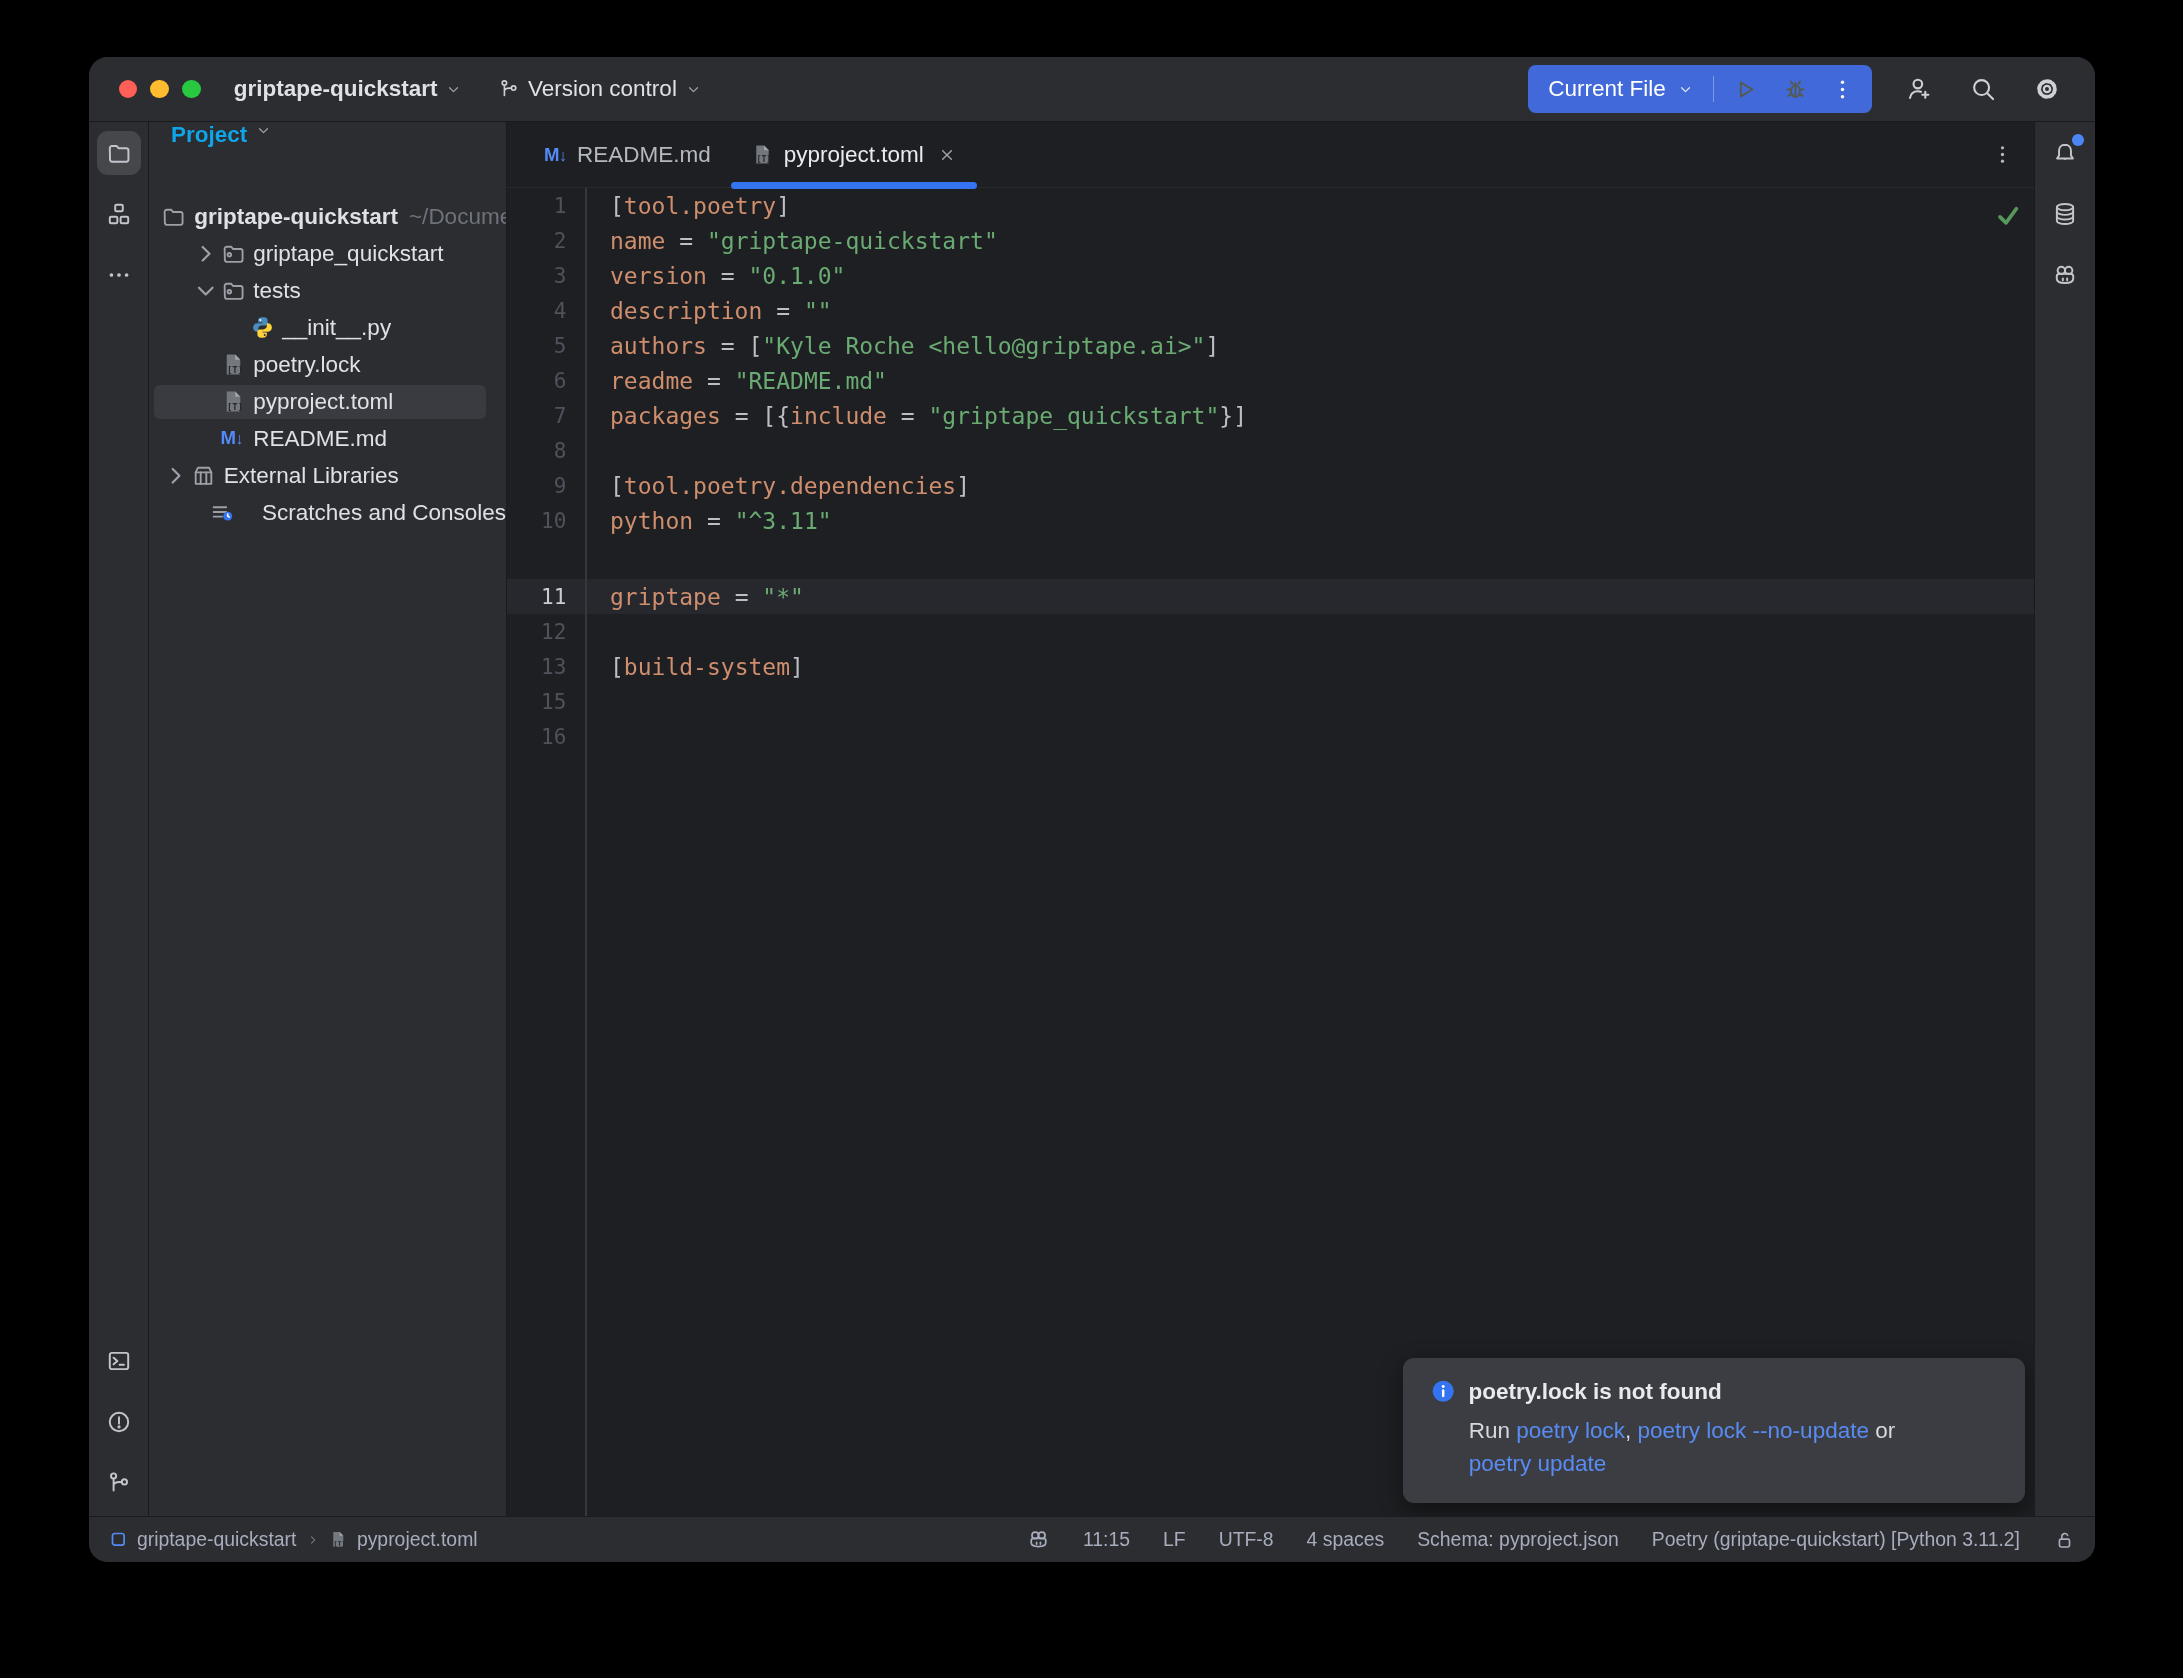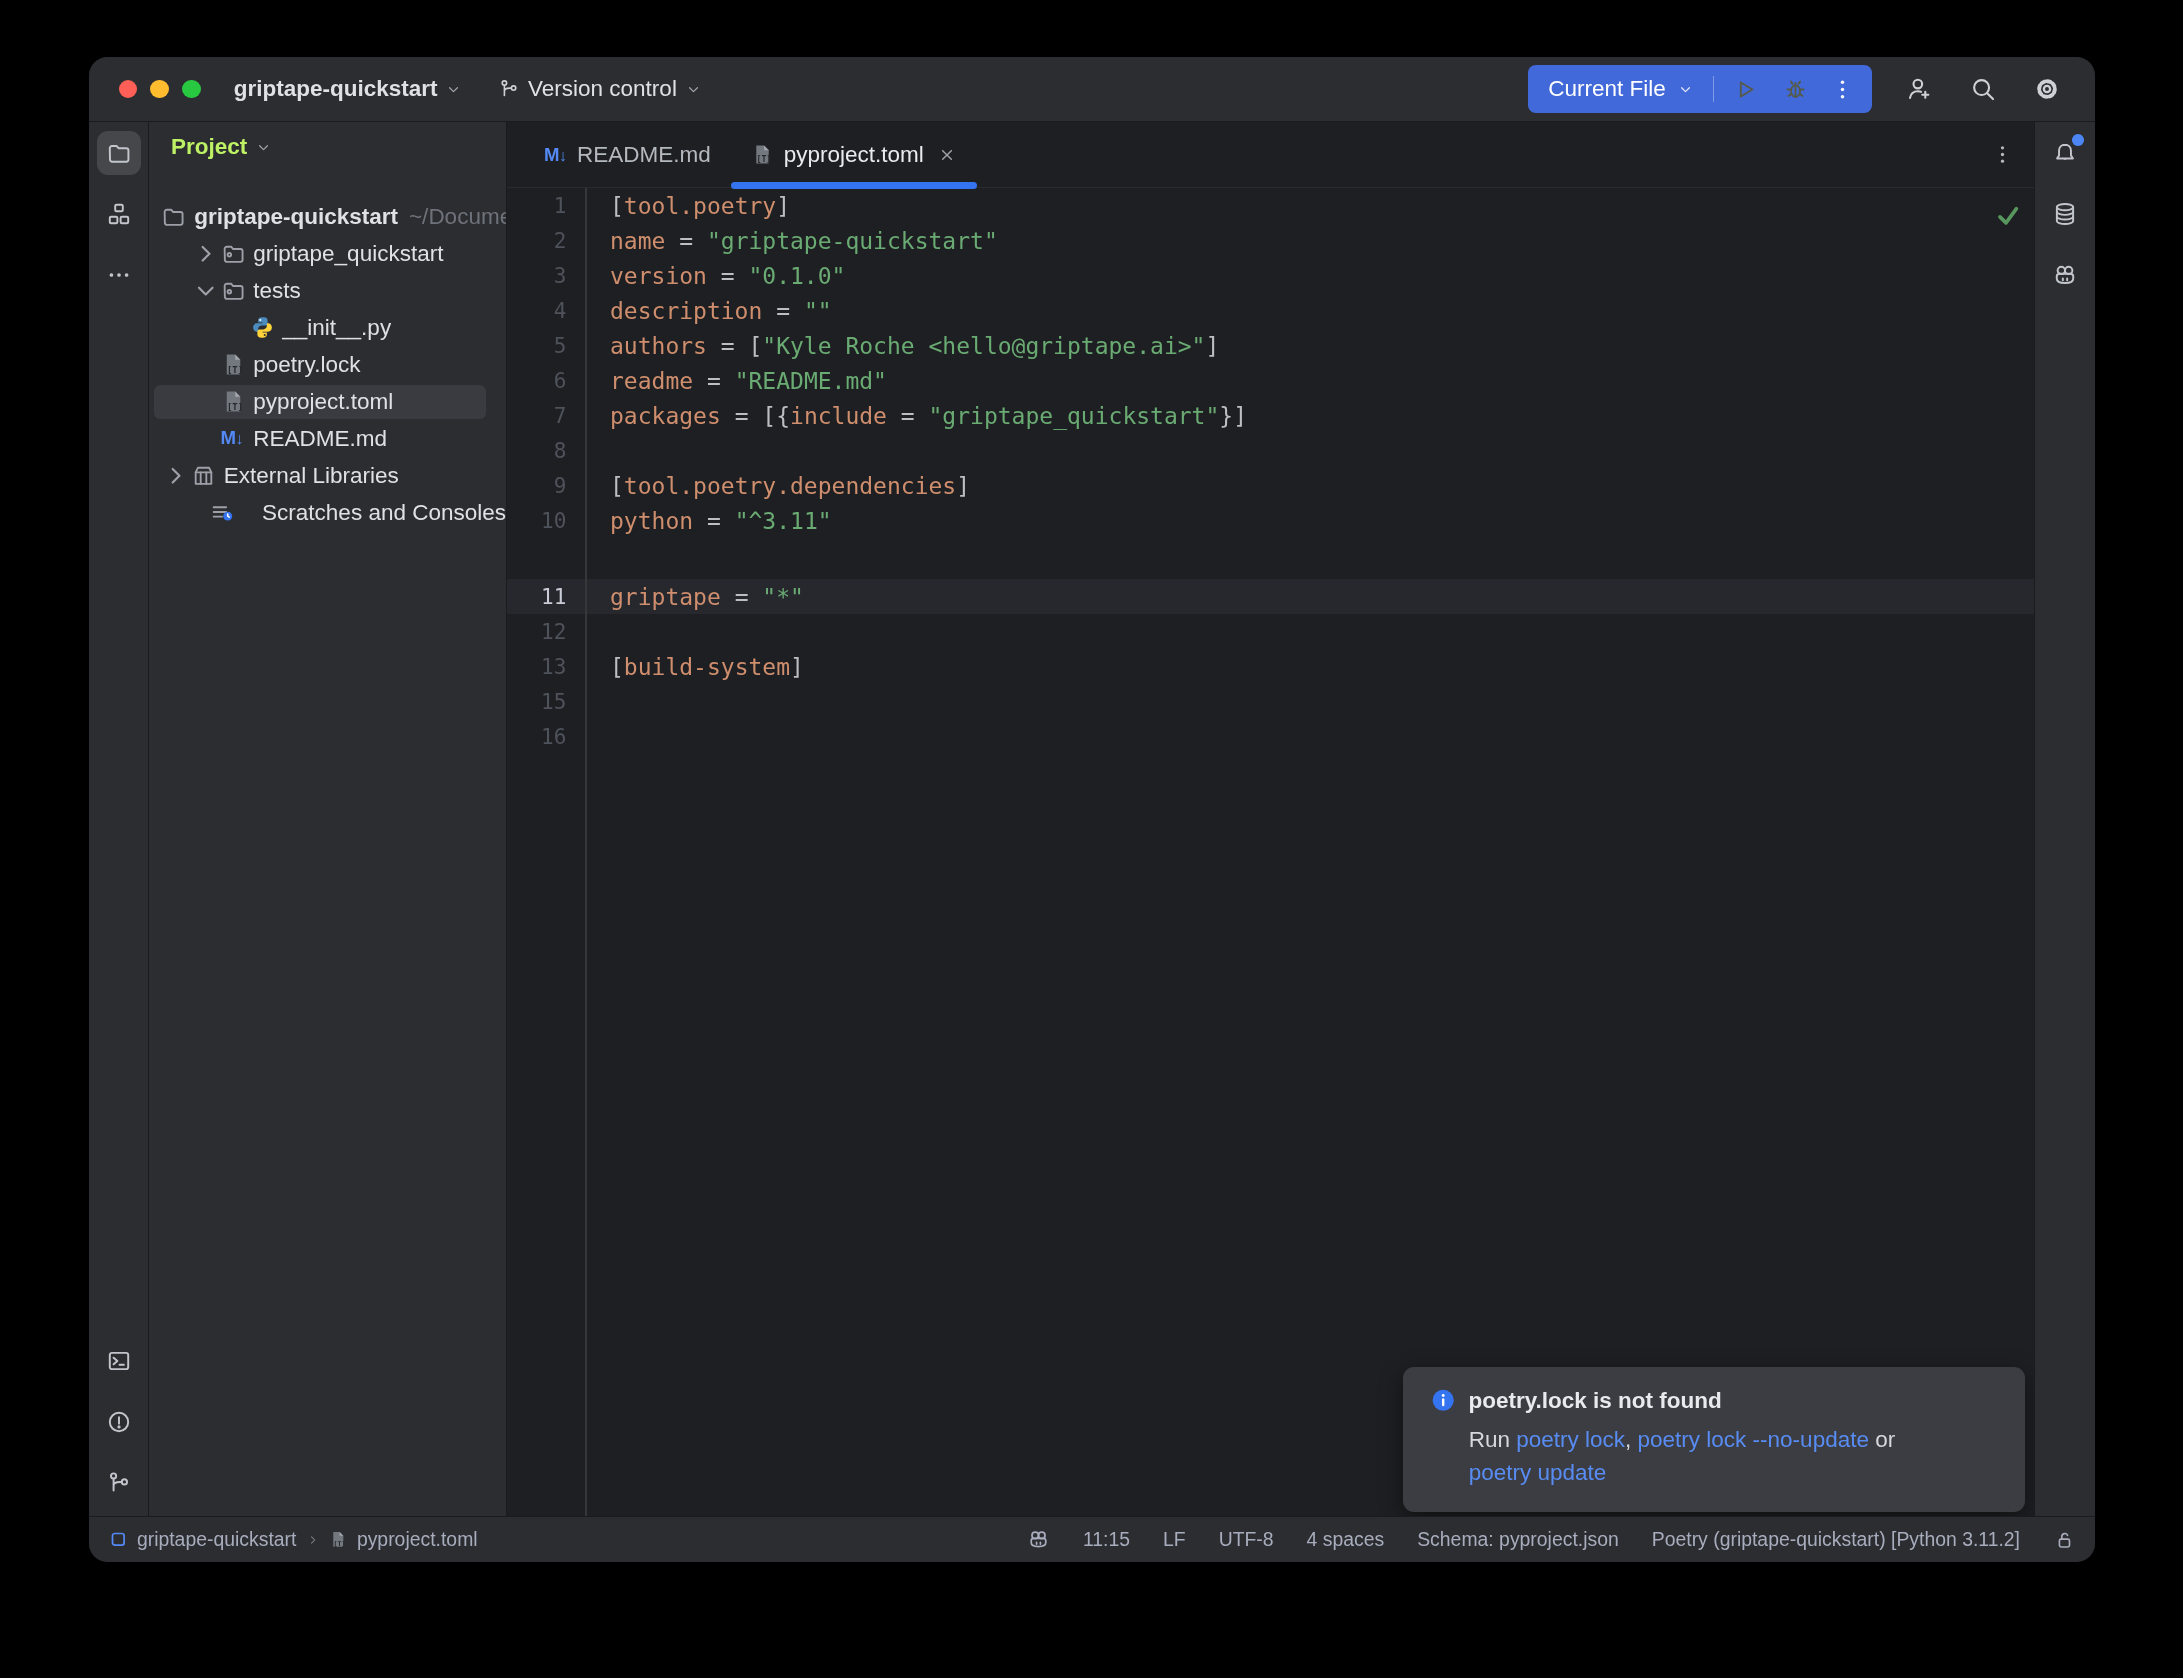--- a/index.html
+++ b/index.html
@@ -32,22 +32,22 @@
   .stripe.left{width:59px;border-right:1.6px solid #1A1B1E;padding:9.3px 0 11px;}
   .stripe.right{width:60px;border-left:1.6px solid #1A1B1E;padding:9.3px 0 11px;}
   .stripe-btn{width:44px;height:44px;border-radius:11px;display:flex;align-items:center;
               justify-content:center;color:#C2C6CC;margin-bottom:17px;position:relative;}
   .stripe-btn.active{background:#45474B;}
   .stripe-btn .ic{width:26px;height:26px;}
   .stripe-spacer{margin-top:auto;}
   
   .panel{width:357px;background:#2B2D30;border-right:1.6px solid #1A1B1E;overflow:hidden;
          display:flex;flex-direction:column;}
-  .panel-header{height:50px;flex:0 0 50px;display:flex;align-items:center;gap:7.8px;
-                padding-left:22px;color:#bef264;font-size:22.5px;font-weight:700;}
+  .panel-header{height:50px;flex:0 0 50px;display:flex;gap:7.8px;
+                padding-left:22px;color:#0ea5e9;font-size:22.5px;font-weight:700;}
   .tree{padding-top:26.4px;}
   .tree-row{height:37px;display:flex;align-items:center;white-space:nowrap;color:#DFE1E5;
             font-size:22.5px;position:relative;}
   .tree-row>*{position:relative;z-index:1;}
   .tree-row.selected::before{content:"";position:absolute;top:1.6px;bottom:1.6px;left:4.7px;right:20px;
             background:#393B40;border-radius:6.2px;z-index:0;}
   .tr-chev{width:29.5px;height:18.6px;display:inline-flex;align-items:center;color:#9DA0A8;}
   .tr-icon{width:25px;height:25px;display:inline-flex;margin-right:7.8px;color:#9DA0A8;}
   .tr-label.b{font-weight:700;}
   .tr-suffix{color:#6E727A;margin-left:11px;}
@@ -68,21 +68,21 @@
   .gutter-sep{position:absolute;left:78px;top:0;bottom:0;width:1.6px;background:#35373B;z-index:2;}
   .code-line{height:35px;display:flex;align-items:center;font-size:23px;}
   .code-line.current{background:#26282E;margin-top:41px;}
   .ln{width:78px;flex:0 0 78px;text-align:right;padding-right:18.6px;box-sizing:border-box;
       color:#4E525B;font-size:21px;}
   .code-line.current .ln{color:#C9CCD6;}
   .ctext{padding-left:25px;white-space:pre;color:#BCBEC4;}
   .tk-k{color:#CF8E6D;} .tk-s{color:#6AAB73;} .tk-p{color:#BCBEC4;}
   .check-wrap{position:absolute;top:14px;right:12.4px;width:26.4px;height:26.4px;color:#57965C;z-index:3;}
   
-  .notif{position:absolute;right:9.3px;bottom:4px;width:572px;background:#3B3D42;
+  .notif{position:absolute;right:9.3px;bottom:13px;width:572px;background:#3B3D42;
          border-radius:11px;padding:20px 23px 23px 26.4px;box-shadow:0 7.8px 23px rgba(0,0,0,.45);
          z-index:5;font-family:"Liberation Sans",sans-serif;}
   .notif-head{display:flex;align-items:center;gap:12.4px;}
   .notif-head .ic{width:26.4px;height:26.4px;flex:0 0 26.4px;}
   .notif-title{color:#E8EAED;font-size:22.5px;font-weight:700;}
   .notif-body{margin:9.3px 0 0 39px;font-size:22.5px;line-height:33px;color:#D5D8DD;width:466px;}
   .notif-body .link{color:#588CF3;}
   
   .statusbar{height:45px;flex:0 0 45px;background:#2B2D30;border-top:1.6px solid #1A1B1E;
              display:flex;align-items:center;padding:0 20px 0 20px;font-size:19.4px;color:#A8ADBD;}

